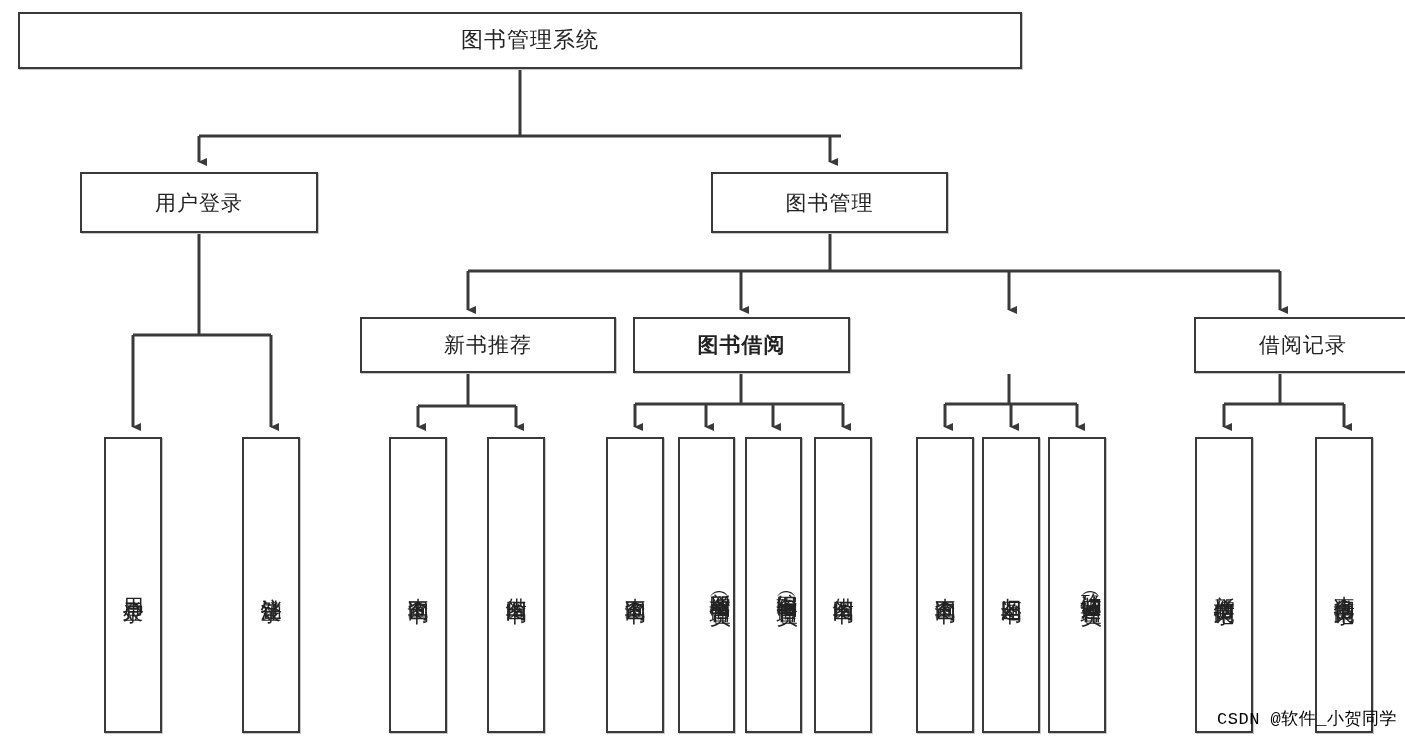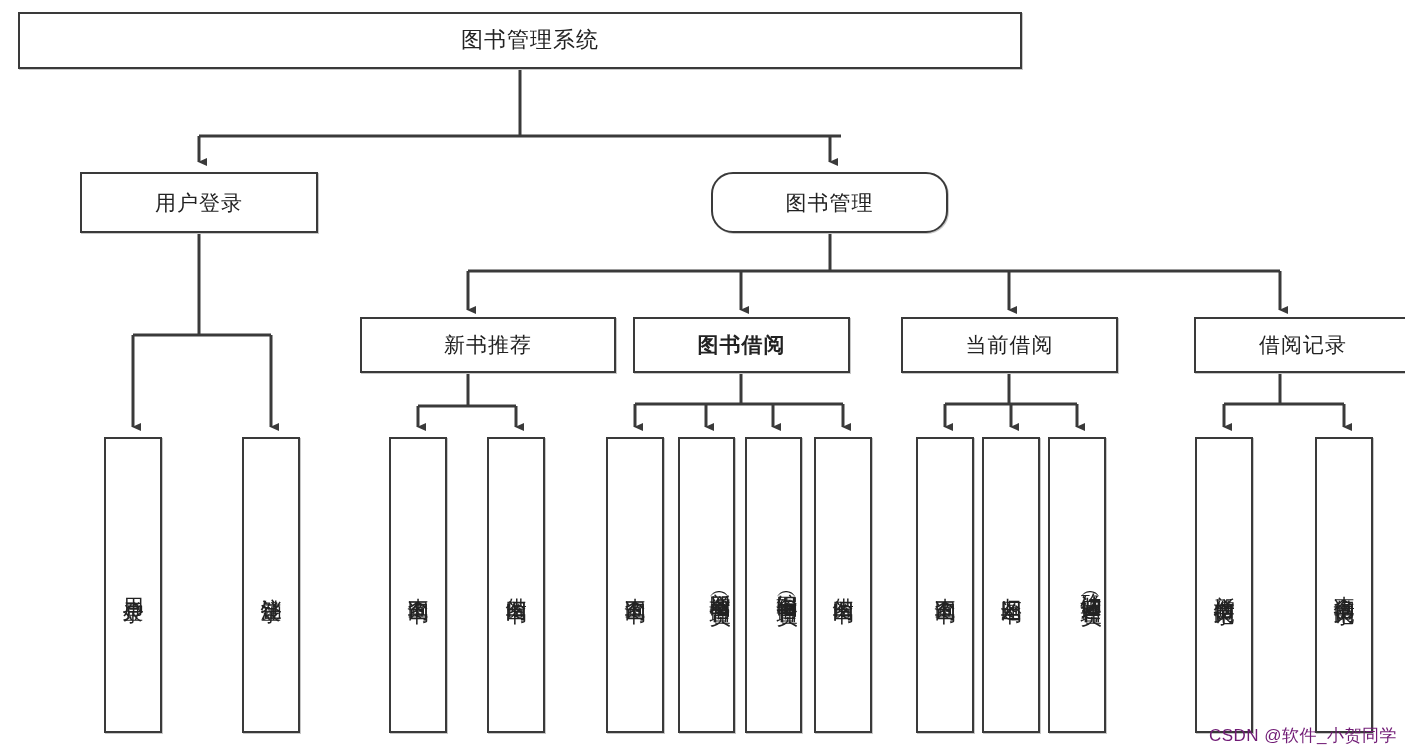--- a/index.html
+++ b/index.html
@@ -51,27 +51,28 @@
   .node.vert.tall {
     align-items: flex-start;
   }
   .node.root {
     font-size: 22px;
     padding-left: 20px;
   }
   .watermark {
     position: absolute;
     right: 8px;
-    bottom: 0;
+    bottom: 17px;
     font-size: 17px;
-    color: #701a75;
+    color: #000000;
     letter-spacing: 0.5px;
     white-space: nowrap;
     pointer-events: none;
     user-select: none;
+    font-family: Liberation Mono, monospace;
   }
 </style>
 </head>
 <body>
 
 <div id="canvas">
 
   <svg id="edges" viewBox="0 0 1405 747" xmlns="http://www.w3.org/2000/svg">
     <defs>
       <marker id="arrow" markerWidth="10" markerHeight="10" refX="5" refY="8" orient="auto" markerUnits="userSpaceOnUse">
@@ -118,25 +119,24 @@
       <path d="M1280,374 L1280,404"></path>
       <path d="M1224,404 L1344,404"></path>
       <path d="M1224,404 L1224,427" marker-end="url(#arrow)"></path>
       <path d="M1344,404 L1344,427" marker-end="url(#arrow)"></path>
     </g>
   </svg>
 
   <div class="node horiz root" style="left:18px; top:12px; width:1004px; height:57px;">图书管理系统</div>
 
   <div class="node horiz" style="left:80px; top:172px; width:238px; height:61px;">用户登录</div>
-  <div class="node horiz" style="left:711px; top:172px; width:237px; height:61px;border-radius:22px;">图书管理</div>
+  <div class="node horiz" style="left:711px; top:172px; width:237px; height:61px;">图书管理</div>
 
   <div class="node horiz" style="left:360px; top:317px; width:256px; height:56px;">新书推荐</div>
   <div class="node horiz" style="left:633px; top:317px; width:217px; height:56px;font-weight:bold;">图书借阅</div>
-  <div class="node horiz" style="left:901px; top:317px; width:217px; height:56px;">当前借阅</div>
   <div class="node horiz" style="left:1171px; top:317px; width:218px; height:56px;margin-left:23px;">借阅记录</div>
 
   <div class="node vert" style="left:104px; top:437px; width:58px; height:296px;">用户登录</div>
   <div class="node vert" style="left:242px; top:437px; width:58px; height:296px;">注销登录</div>
 
   <div class="node vert" style="left:389px; top:437px; width:58px; height:296px;">查询图书</div>
   <div class="node vert" style="left:487px; top:437px; width:58px; height:296px;">借阅图书</div>
 
   <div class="node vert" style="left:606px; top:437px; width:58px; height:296px;">查询图书</div>
   <div class="node vert tall" style="left:678px; top:437px; width:57px; height:296px;">新增图书（管理员）</div>

